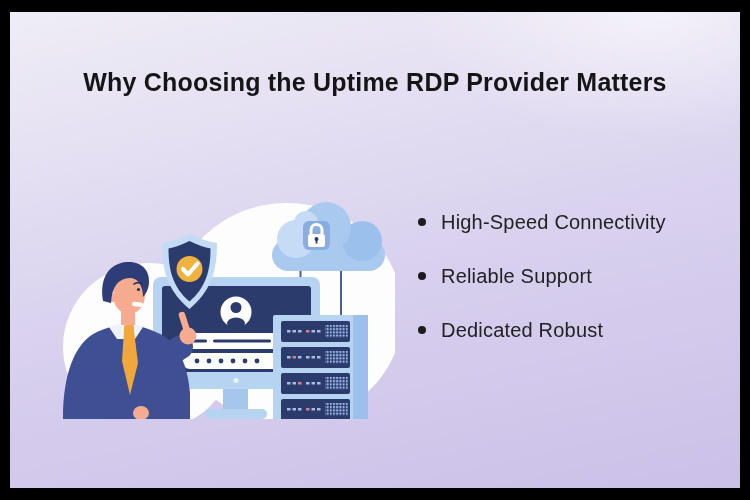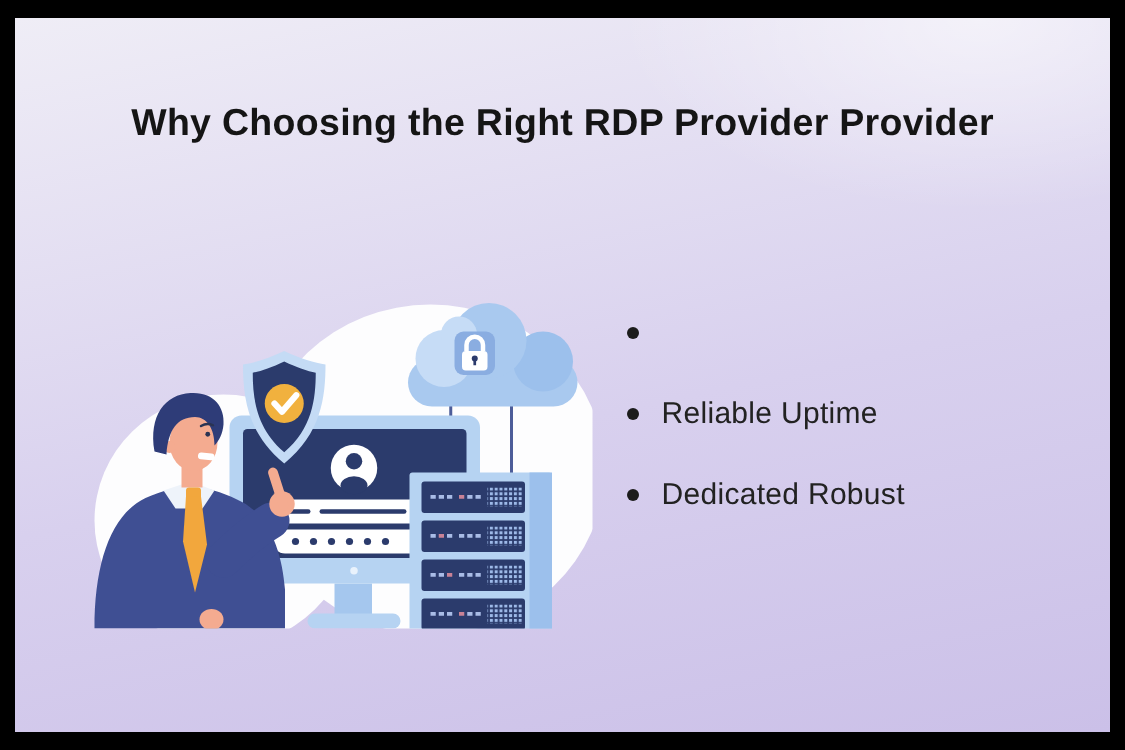--- a/index.html
+++ b/index.html
@@ -59,21 +59,21 @@
   .f-tie{fill:var(--c-tie,#f2a73d)}
   .s-suit{stroke:var(--c-suit,#3f4f93)}
   .s-skin{stroke:var(--c-skin,#f4ab90)}
   .s-wire{stroke:#4d5d99}
 </style>
 </head>
 <body>
 
 <div class="frame">
 
-  <h1 class="title">Why Choosing the Right RDP Provider Provider</h1>
+  <h1 class="title">Why Choosing the Uptime RDP Provider Matters</h1>
 
   <div class="illustration">
     <svg width="350" height="254" viewBox="0 0 350 254">
       <defs>
         <pattern id="ventpat" width="3.2" height="3.2" patternUnits="userSpaceOnUse">
           <rect width="2" height="2" fill="#9db9e8"></rect>
         </pattern>
       </defs>
 
       <g>
@@ -202,24 +202,25 @@
           <line class="s-skin" x1="144" y1="172" x2="137" y2="150" stroke-width="6.5" stroke-linecap="round"></line>
         </g>
         <ellipse class="f-skin" cx="96" cy="248" rx="8" ry="7"></ellipse>
       </g>
     </svg>
   </div>
 
   <ul class="benefits">
     <li>
       <span class="dot"></span>
+      <span>High-Speed Connectivity</span>
     </li>
     <li>
       <span class="dot"></span>
-      <span>Reliable Uptime</span>
+      <span>Reliable Support</span>
     </li>
     <li>
       <span class="dot"></span>
       <span>Dedicated Robust</span>
     </li>
   </ul>
 
 </div>
 
 </body></html>

